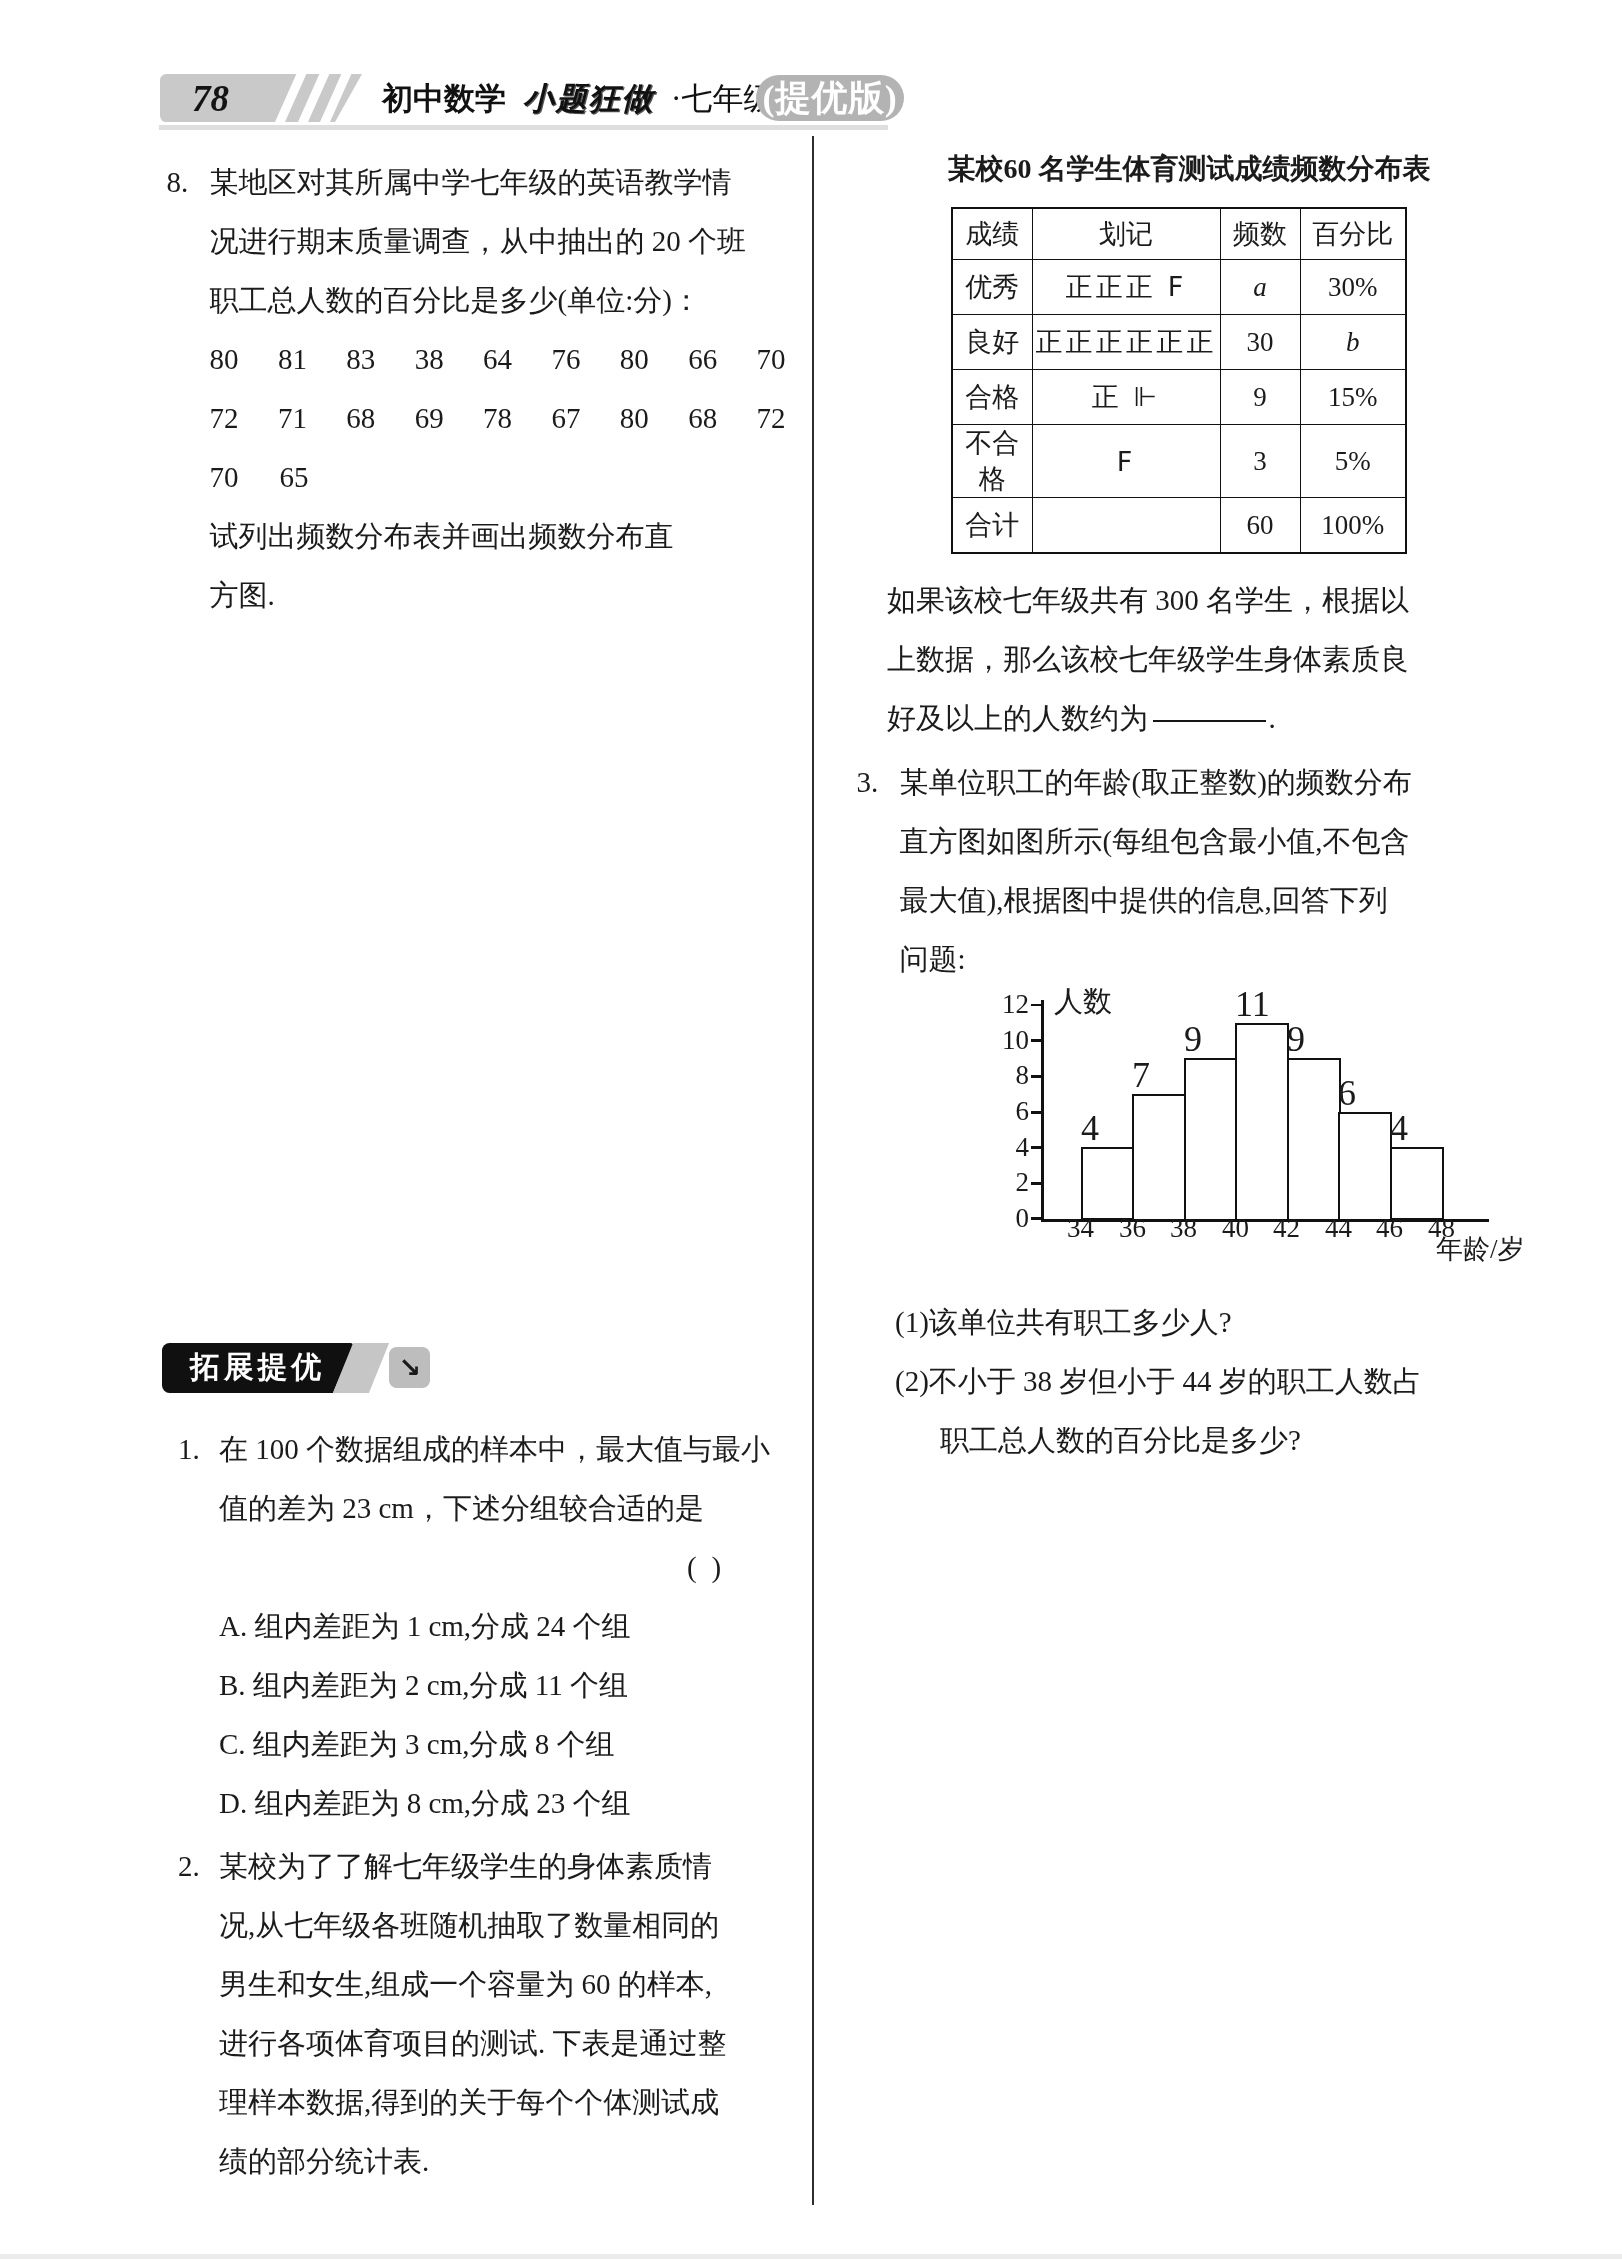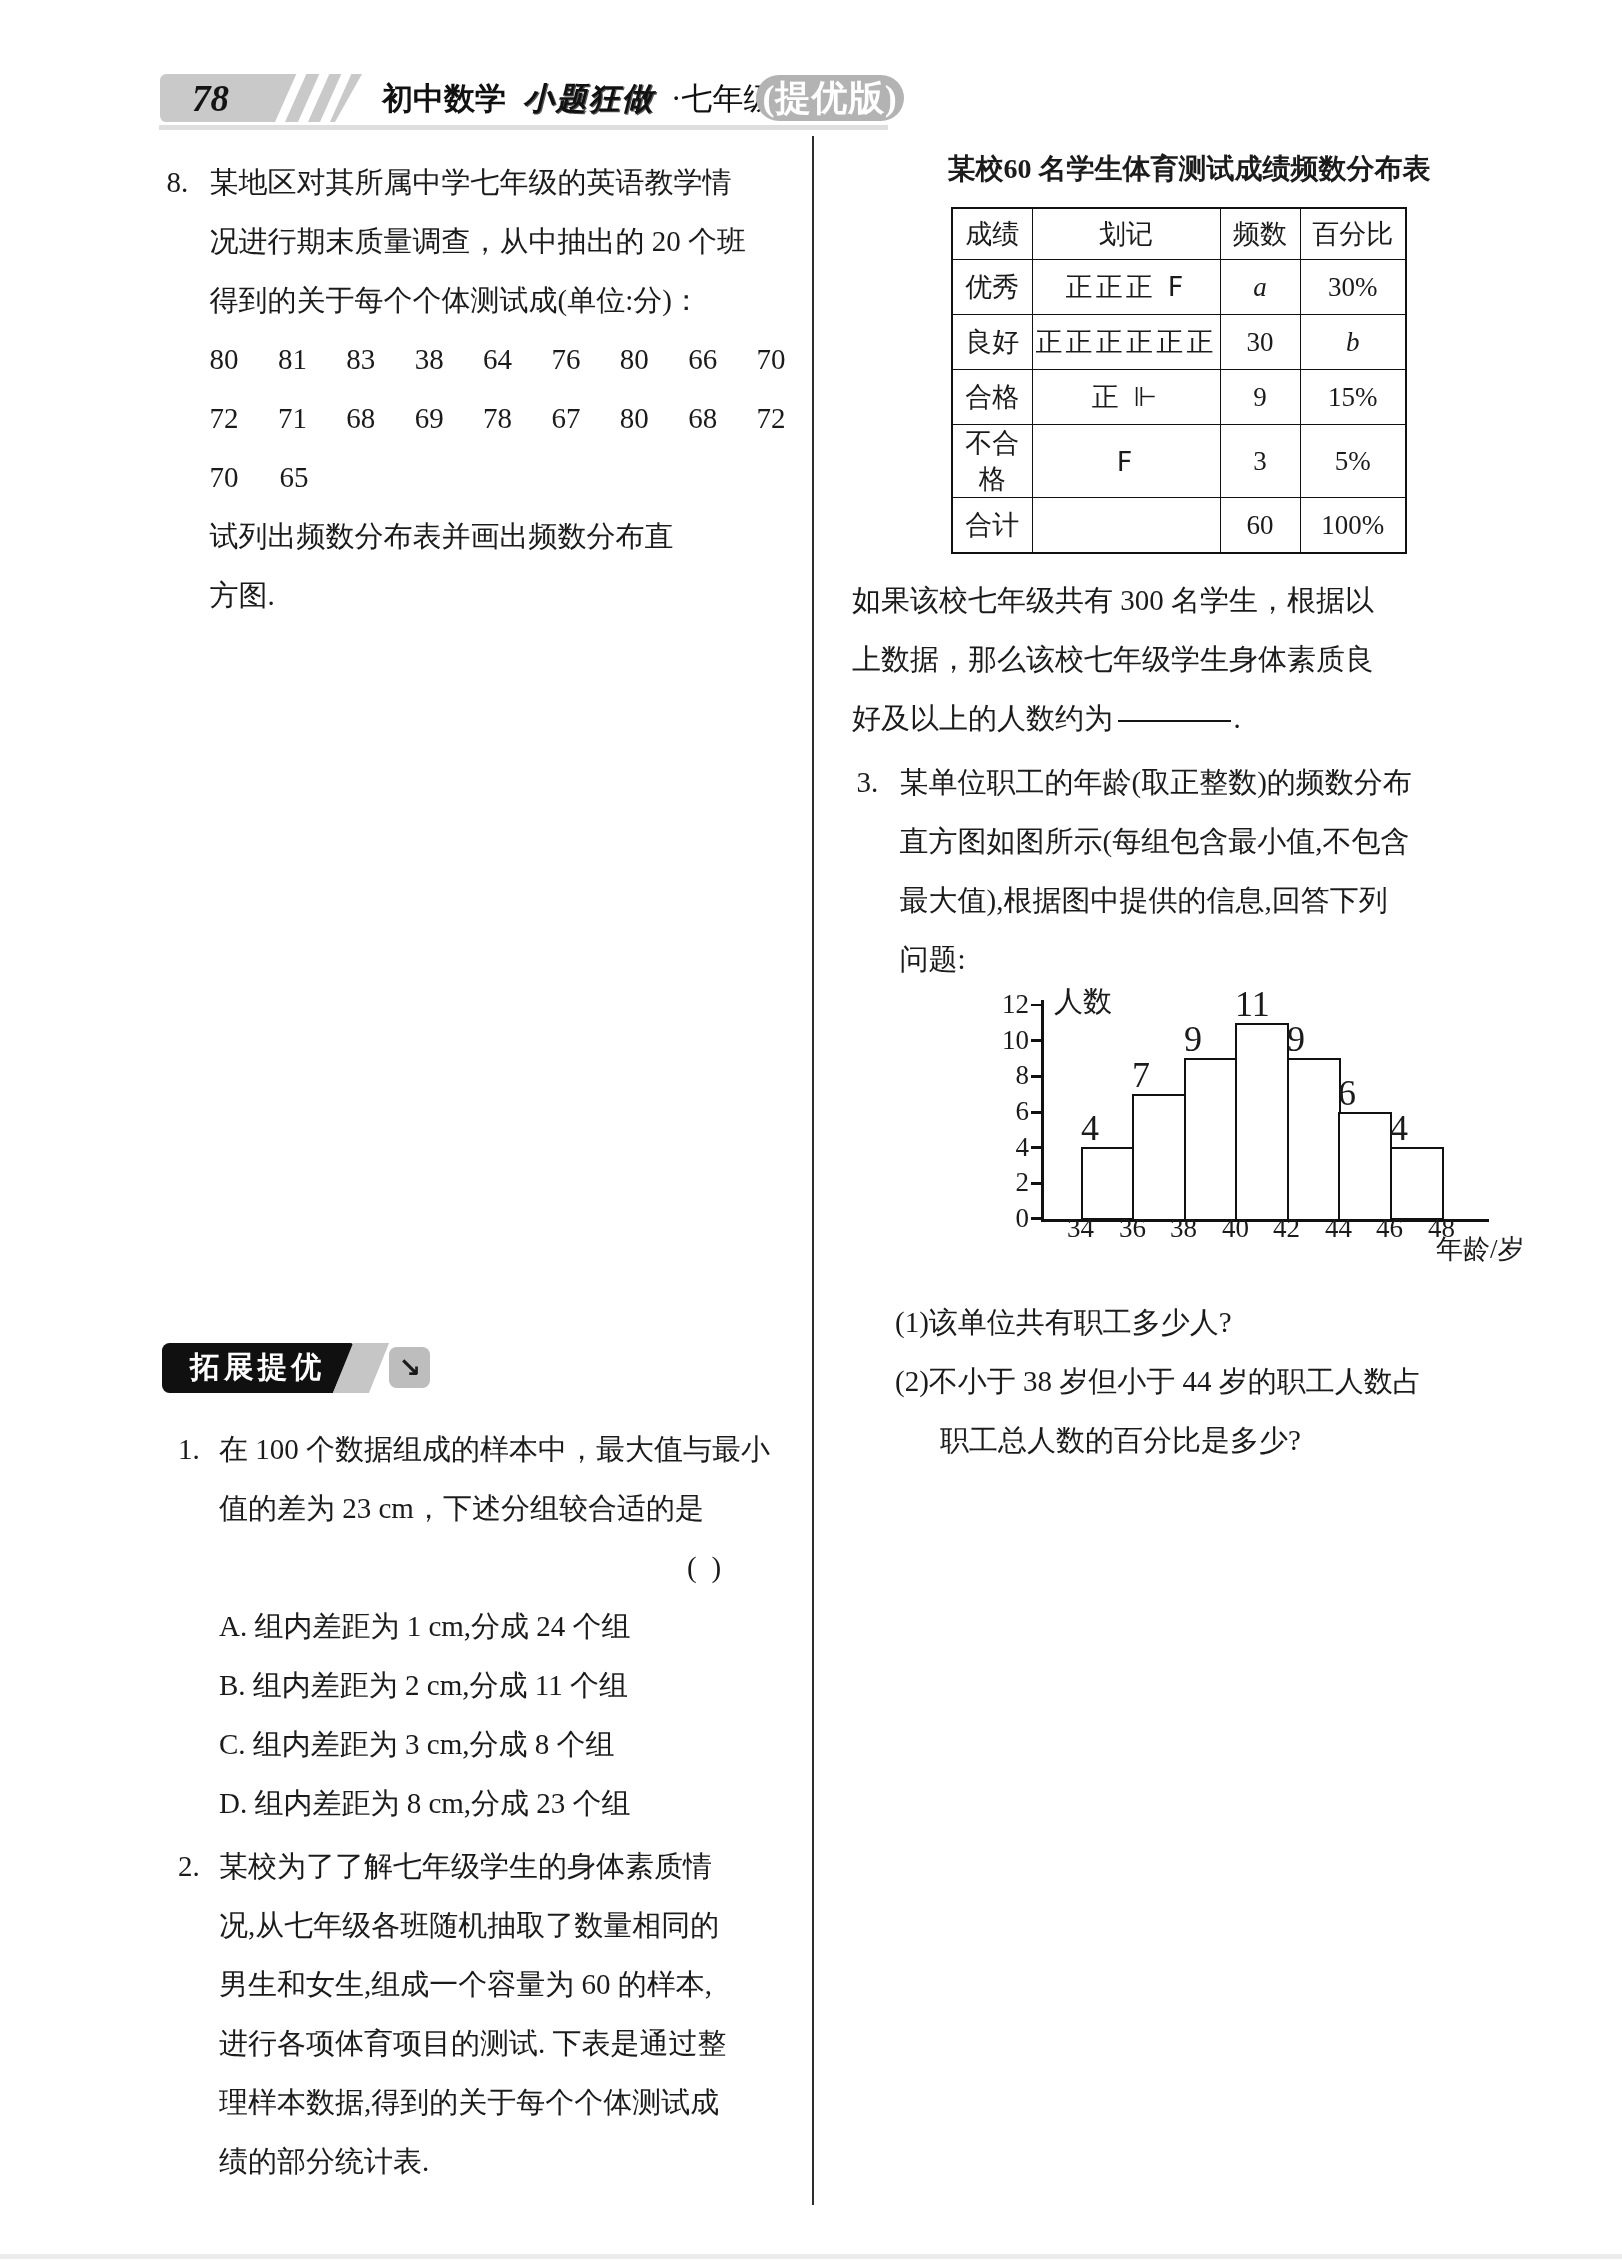--- a/index.html
+++ b/index.html
@@ -55,21 +55,21 @@
   .tbl-title{font-size:28px;font-weight:700;text-align:center;width:636px;margin-left:19px;line-height:38px;}
   table.freq{border-collapse:collapse;margin:19px 0 8px 99px;table-layout:fixed;}
   table.freq{border:2.5px solid #111;}
   table.freq th,table.freq td{border:1.6px solid #111;text-align:center;vertical-align:middle;
       font-size:27px;font-weight:400;height:54px;padding:0;overflow:hidden;}
   table.freq th{height:50px;}
   .c0{width:80px}.c1{width:188px}.c2{width:80px}.c3{width:106px}
   .tally{font-size:21.6px;letter-spacing:3.2px;font-family:"DejaVu Sans","Liberation Serif",sans-serif;}
   .mvar{font-style:italic;font-size:28px;}
 
-  .indent55{}
+  .indent55{margin-left:35px;}
   .indent68{margin-left:43px;}
   .indent138{margin-left:88px;}
   .blank{display:inline-block;width:113px;border-bottom:2.2px solid #151515;height:7.6px;
          margin:0 2.5px 5.1px 5.1px;}
 
   
   .chart{position:relative;width:528px;height:293px;margin:2.5px 0 0 146px;}
   .axis{position:absolute;background:#111;}
   .axis-y{left:43px;top:9px;width:2.5px;height:221px;}
   .axis-x{left:43px;top:228px;width:448px;height:2.5px;}
@@ -105,21 +105,21 @@
   <div class="col-divider"></div>
   <div class="page-bottom-strip"></div>
 
   <div class="col-left">
 
     <div class="prob">
       <div class="pnum">8.</div>
       <div class="ptext">
         <div class="line">某地区对其所属中学七年级的英语教学情</div>
         <div class="line">况进行期末质量调查，从中抽出的 20 个班</div>
-        <div class="line">得到的关于每个个体测试成(单位:分)：</div>
+        <div class="line">职工总人数的百分比是多少(单位:分)：</div>
         <div class="line num-row">
             <span>80</span>
             <span>81</span>
             <span>83</span>
             <span>38</span>
             <span>64</span>
             <span>76</span>
             <span>80</span>
             <span>66</span>
             <span>70</span>

